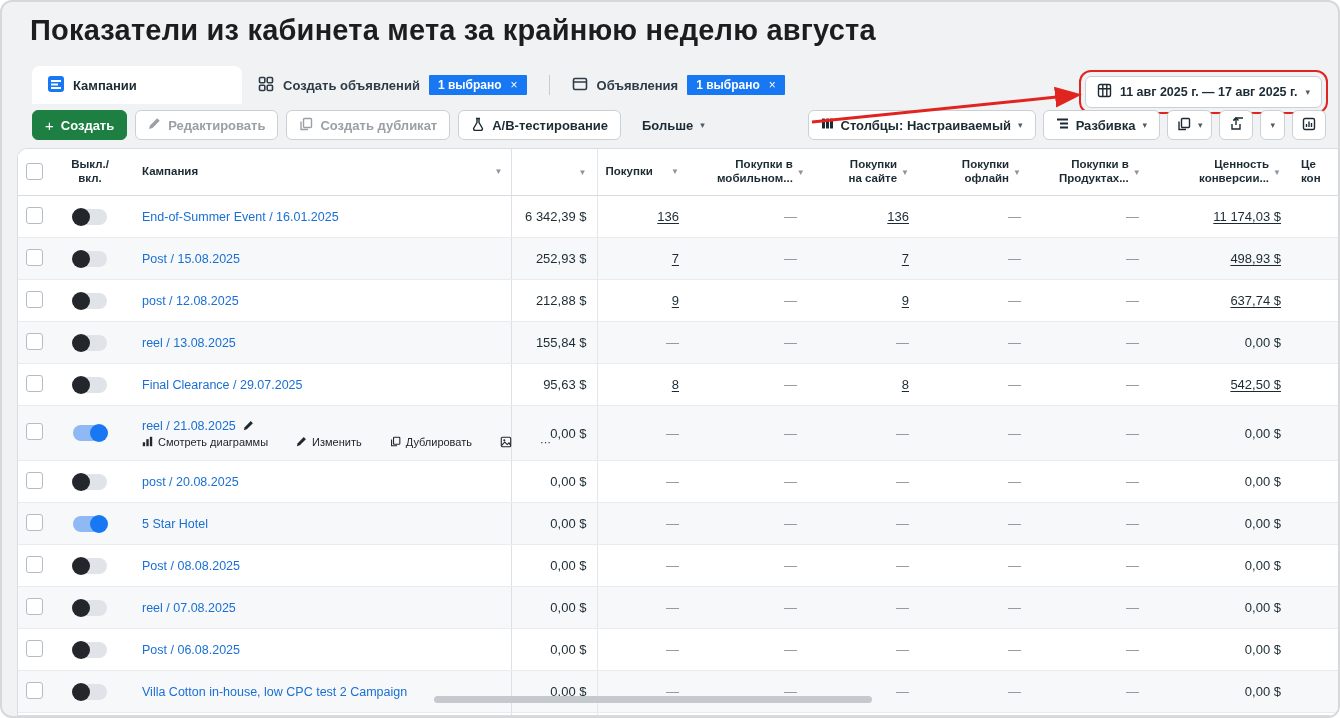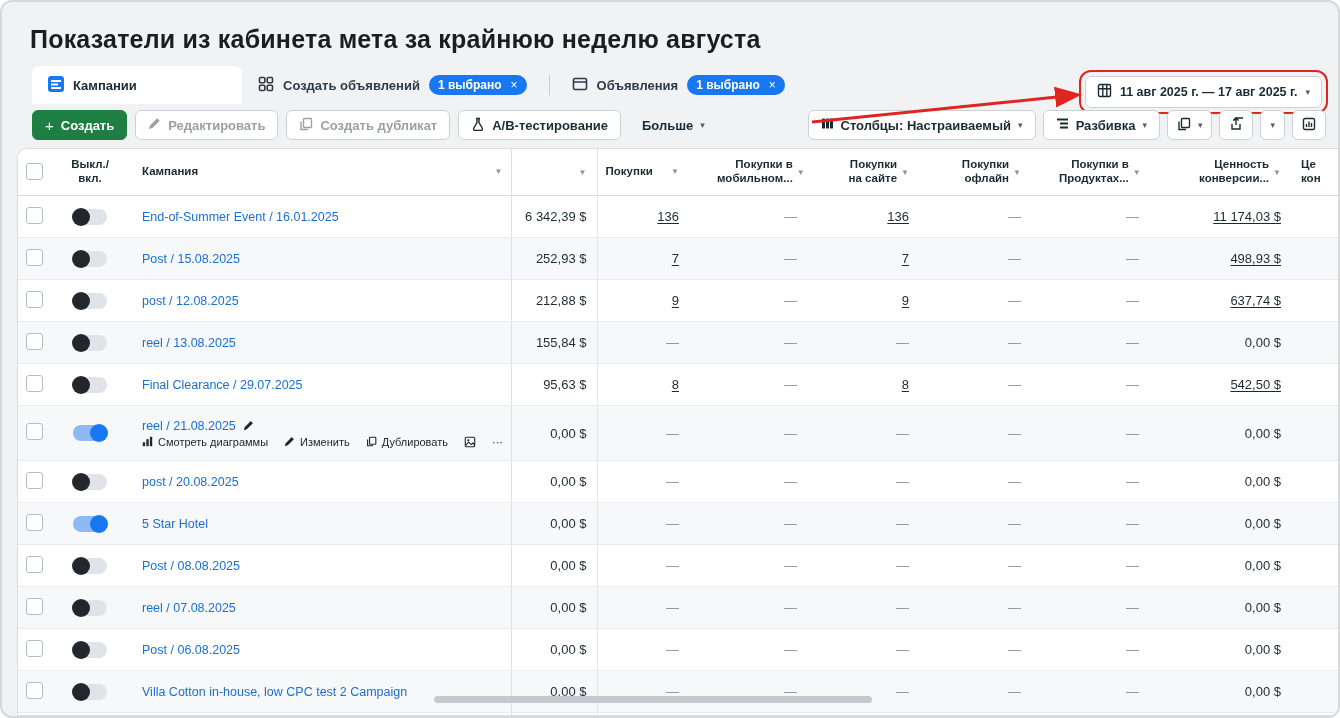--- a/index.html
+++ b/index.html
@@ -2,27 +2,27 @@
 <html><head>
 <meta charset="utf-8">
 <style>
   html,body{margin:0;padding:0;background:#fff;}
   body{
     width:1340px;height:718px;box-sizing:border-box;position:relative;overflow:hidden;
     background:#f0f2f4;border:2px solid #d6d8da;border-radius:12px;
     font-family:"Liberation Sans","DejaVu Sans",sans-serif;color:#1c2b33;
   }
   
-  .page-title{position:absolute;top:12px;left:28px;font-size:25px;font-weight:700;color:#1b1d1f;letter-spacing:.2px;margin-top:11px;}
+  .page-title{position:absolute;top:12px;left:28px;font-size:29px;font-weight:700;color:#1b1d1f;letter-spacing:.2px;}
   
   .tabbar{position:absolute;top:64px;left:30px;right:344px;height:38px;display:flex;align-items:stretch;}
   .tab{display:flex;align-items:center;gap:9px;padding:0 16px;font-size:13px;font-weight:700;color:#2f3b46;white-space:nowrap;cursor:pointer;}
   .tab.active{background:#fff;border-radius:8px 8px 0 0;min-width:178px;color:#1c2b33;}
   .tabdiv{width:1px;background:#c9cdd2;margin:9px 6px;}
-  .badge{display:inline-flex;align-items:center;gap:9px;background:#1877f2;color:#fff;font-size:12px;font-weight:700;padding:3px 9px;border-radius:10px;}
+  .badge{display:inline-flex;align-items:center;gap:9px;background:#1877f2;color:#fff;font-size:12px;font-weight:700;padding:3px 9px;border-radius:1px;}
   .badge .bx{font-size:12px;font-weight:400;cursor:pointer;}
   
   .datebtn{position:absolute;top:74px;right:16px;height:30px;display:inline-flex;align-items:center;gap:8px;
     background:#fff;border:1px solid #ccd0d5;border-radius:6px;padding:0 11px;font-size:12.5px;font-weight:700;color:#1c2b33;
     outline:2.5px solid #e0241f;outline-offset:4px;cursor:pointer;white-space:nowrap;}
   
   .toolbar{position:absolute;top:107px;left:30px;right:12px;height:32px;display:flex;align-items:center;gap:8px;}
   .tb-right{margin-left:auto;display:flex;align-items:center;gap:7px;}
   .btn{display:inline-flex;align-items:center;gap:7px;height:30px;padding:0 12px;border:1px solid #ccd0d5;border-radius:6px;
     background:#fff;font-size:13px;font-weight:700;color:#1c2b33;cursor:pointer;white-space:nowrap;box-sizing:border-box;}
@@ -51,21 +51,21 @@
   .c-val{text-align:right;padding-right:12px !important;}
   .c-cut{text-align:left;overflow:hidden;}
   .cb{display:inline-block;width:15px;height:15px;border:1.5px solid #b6bcc4;border-radius:3px;background:#fff;cursor:pointer;}
   .toggle{display:inline-block;width:34px;height:16px;border-radius:9px;background:#e0e4e9;position:relative;cursor:pointer;vertical-align:middle;}
   .toggle .knob{position:absolute;top:-1px;left:-1px;width:18px;height:18px;border-radius:50%;background:#23272b;}
   .toggle.on{background:#8fb9f5;}
   .toggle.on .knob{left:auto;right:-1px;background:#1877f2;}
   .clink{color:#1a6fd4;text-decoration:none;font-size:12.5px;cursor:pointer;}
   .nline{display:flex;align-items:center;gap:7px;}
   .pencil{color:#1c2b33;display:inline-flex;cursor:pointer;}
-  .actions{display:flex;align-items:center;gap:16px;margin-top:3px;font-size:11px;color:#23272b;}
+  .actions{display:flex;align-items:center;gap:28px;margin-top:3px;font-size:11px;color:#23272b;}
   .act{display:inline-flex;align-items:center;gap:5px;cursor:pointer;white-space:nowrap;}
   .ulink{text-decoration:underline;text-underline-offset:2px;cursor:pointer;}
   .dash{color:#8a8f96;}
   tfoot td{height:56px;border-top:1px solid #c9cdd2;padding:4px 8px;vertical-align:middle;background:#fff;}
   
   .hscroll{position:absolute;left:432px;bottom:13px;width:438px;height:7px;border-radius:4px;background:#c5c8cd;cursor:grab;}
   .annot{position:absolute;inset:0;pointer-events:none;z-index:40;}
 </style>
 </head>
 <body>

